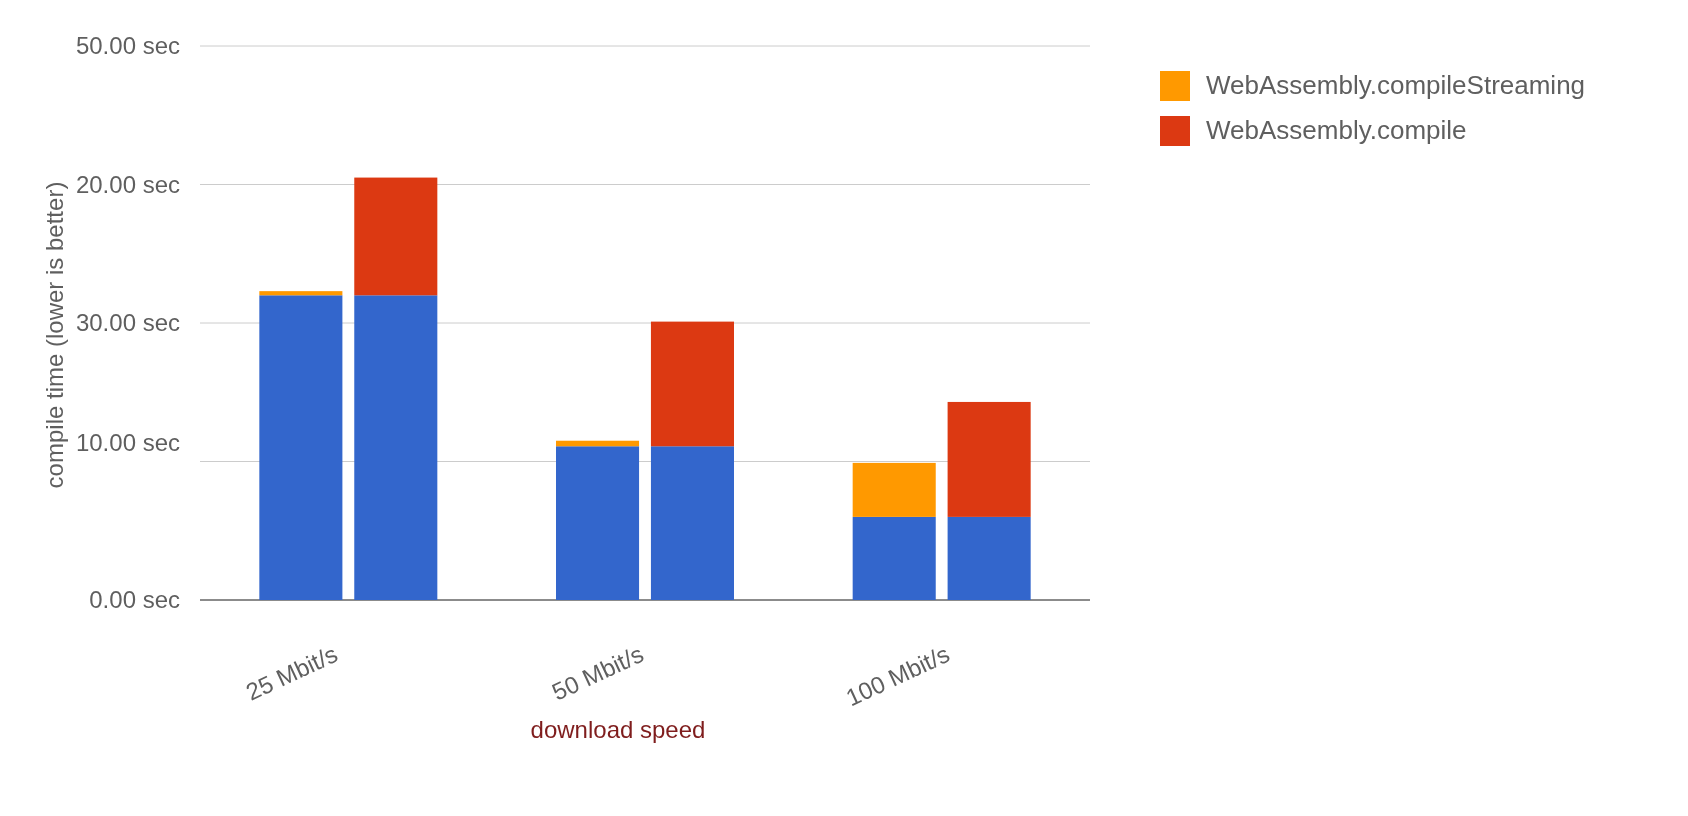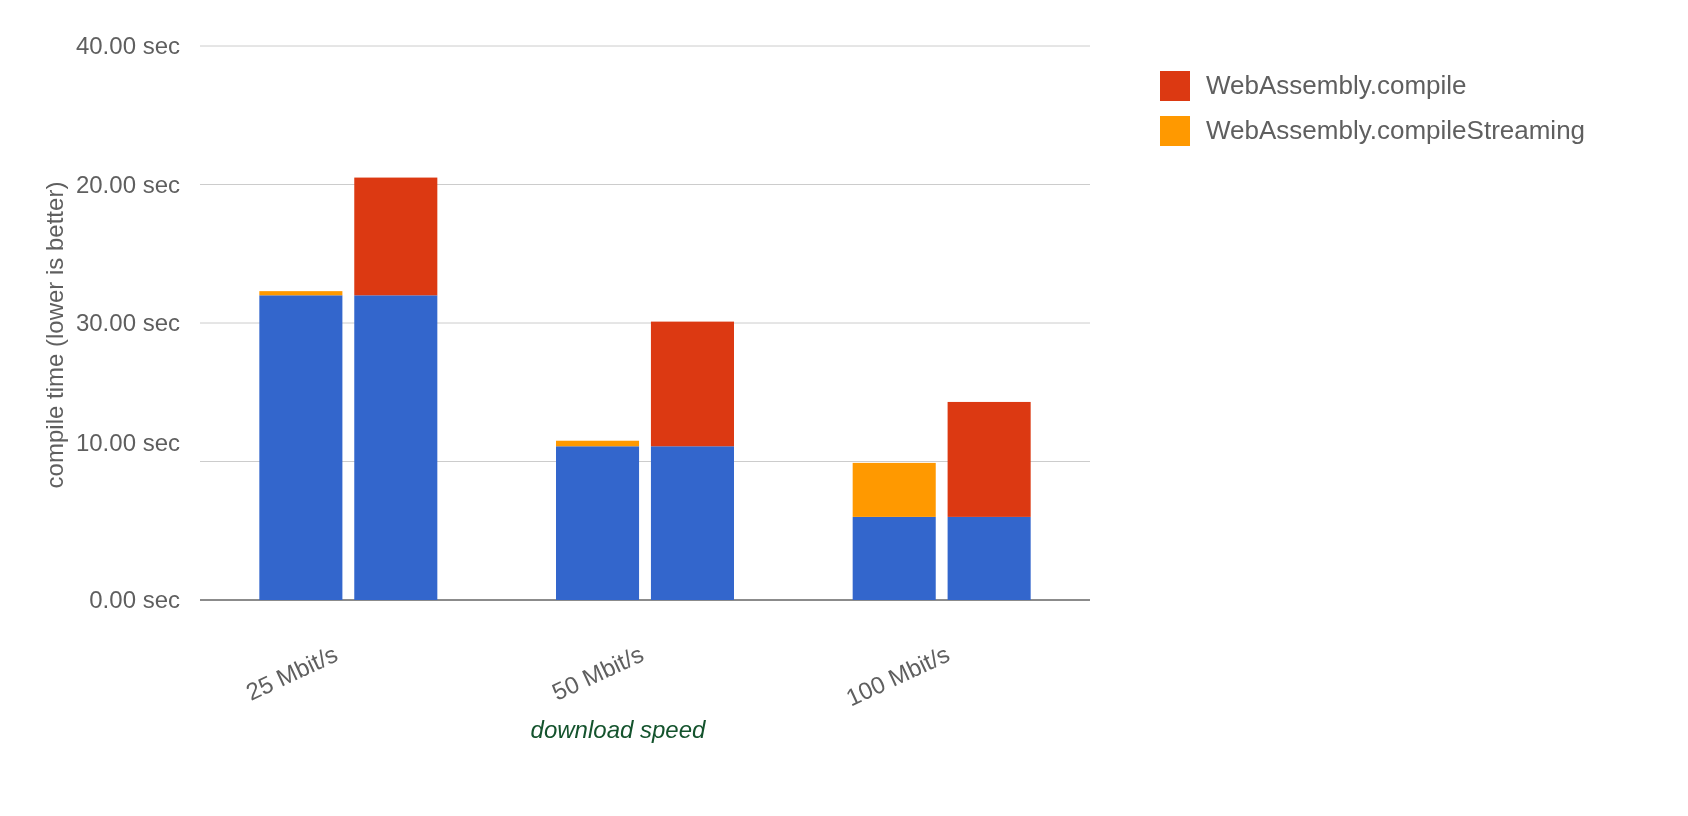--- a/index.html
+++ b/index.html
@@ -11,21 +11,21 @@
     left: 55px; top: 335px;
     transform: translate(-50%, -50%) rotate(-90deg);
     transform-origin: center center;
     font-size: 24px; color: #5f5f5f;
     white-space: nowrap;
   }
   .x-axis-label {
     position: absolute;
     left: 618px; top: 716px;
     transform: translateX(-50%);
-    font-size: 24px; color: #14532d; font-style: italic;
+    font-size: 24px; color: #7f1d1d;
   }
   .y-tick {
     position: absolute;
     right: calc(100% - 180px);
     transform: translateY(-50%);
     font-size: 24px; color: #5f5f5f;
     text-align: right;
     width: 150px;
   }
   .x-tick {
@@ -47,38 +47,38 @@
 </style>
 </head>
 <body>
 
 <div class="stage">
 
   <div class="y-axis-label">compile time (lower is better)</div>
 
   <div class="x-axis-label">download speed</div>
 
-  <div class="y-tick" style="top:46px">40.00 sec</div>
+  <div class="y-tick" style="top:46px">50.00 sec</div>
   <div class="y-tick" style="top:185px">20.00 sec</div>
   <div class="y-tick" style="top:323px">30.00 sec</div>
   <div class="y-tick" style="top:443px">10.00 sec</div>
   <div class="y-tick" style="top:600px">0.00 sec</div>
 
   <div class="x-tick" style="left:130px; top:640px">25 Mbit/s</div>
   <div class="x-tick" style="left:436px; top:640px">50 Mbit/s</div>
   <div class="x-tick" style="left:742px; top:640px">100 Mbit/s</div>
 
   <div class="legend">
     <div class="legend-item">
+      <div class="legend-swatch" style="background:#ff9900"></div>
+      <div class="legend-text">WebAssembly.compileStreaming</div>
+    </div>
+    <div class="legend-item">
       <div class="legend-swatch" style="background:#dc3912"></div>
       <div class="legend-text">WebAssembly.compile</div>
-    </div>
-    <div class="legend-item">
-      <div class="legend-swatch" style="background:#ff9900"></div>
-      <div class="legend-text">WebAssembly.compileStreaming</div>
     </div>
   </div>
 
   <svg id="chart-svg" class="chart-svg" width="1688" height="816">
       <line x1="200" x2="1090" y1="600" y2="600" stroke="#cccccc" stroke-width="1"></line>
       <line x1="200" x2="1090" y1="461.5" y2="461.5" stroke="#cccccc" stroke-width="1"></line>
       <line x1="200" x2="1090" y1="323" y2="323" stroke="#cccccc" stroke-width="1"></line>
       <line x1="200" x2="1090" y1="184.5" y2="184.5" stroke="#cccccc" stroke-width="1"></line>
       <line x1="200" x2="1090" y1="46" y2="46" stroke="#cccccc" stroke-width="1"></line>
       <line x1="200" x2="1090" y1="600" y2="600" stroke="#333333" stroke-width="1"></line>

